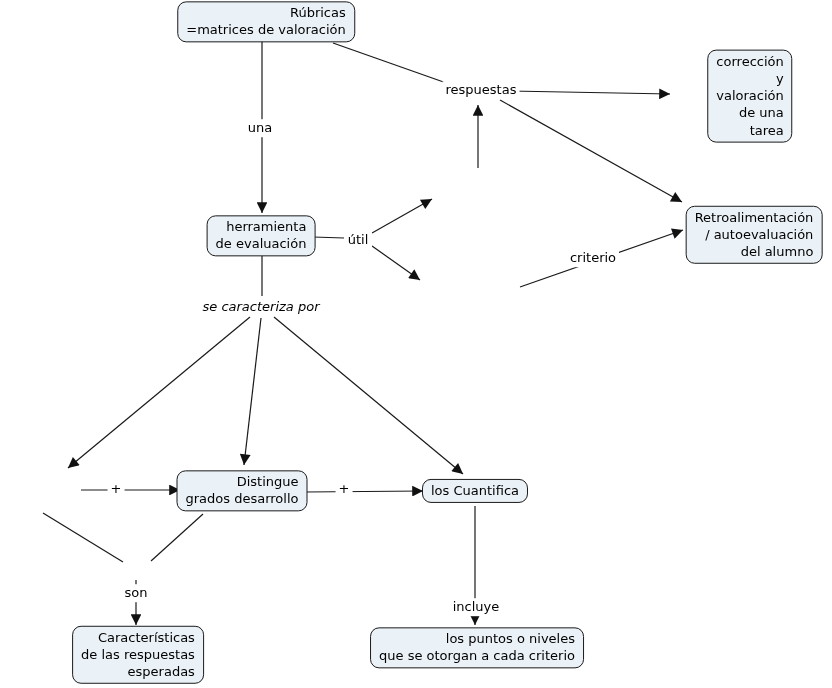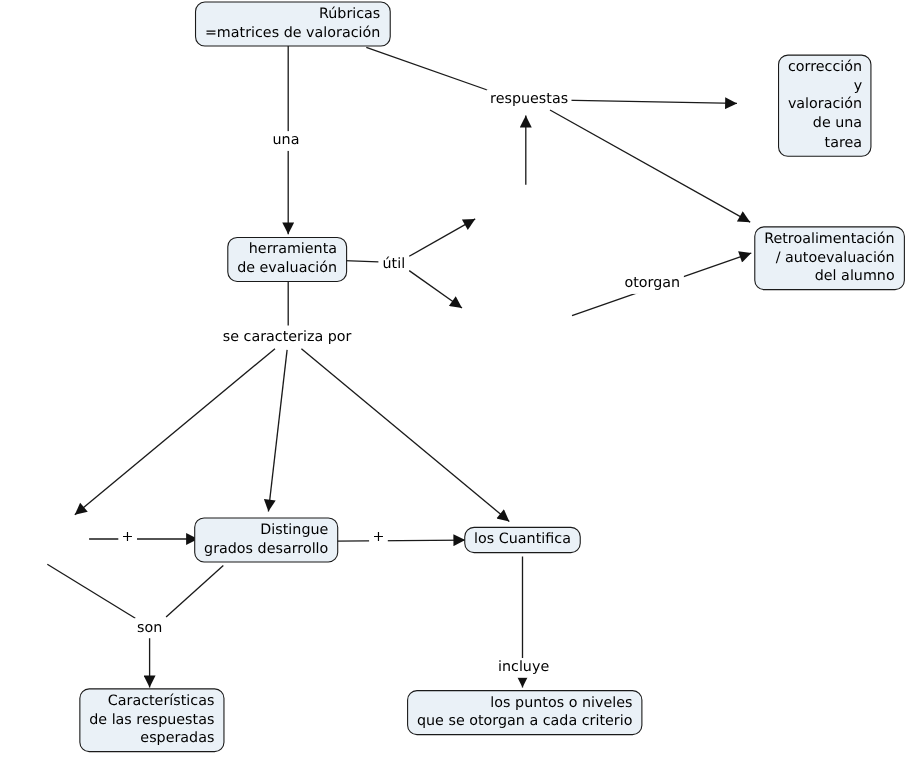--- a/index.html
+++ b/index.html
@@ -90,20 +90,20 @@
   <div class="node" style="left:475px;top:491px;">los Cuantifica</div>
   <div class="node" style="left:138px;top:655px;">Características
 de las respuestas
 esperadas</div>
   <div class="node" style="left:477px;top:648px;">los puntos o niveles
 que se otorgan a cada criterio</div>
 
   <div class="edge-label" style="left:260px;top:128px;">una</div>
   <div class="edge-label" style="left:481px;top:90px;">respuestas</div>
   <div class="edge-label" style="left:358px;top:240px;">útil</div>
-  <div class="edge-label" style="left:593px;top:258px;">otorgan</div>
-  <div class="edge-label" style="left:261px;top:307px;">se caracteriza por</div>
+  <div class="edge-label" style="left:593px;top:258px;">criterio</div>
+  <div class="edge-label" style="left:261px;top:307px;font-style:italic;">se caracteriza por</div>
   <div class="edge-label" style="left:116px;top:489px;">+</div>
   <div class="edge-label" style="left:344px;top:489px;">+</div>
-  <div class="edge-label" style="left:136px;top:571px;">son</div>
+  <div class="edge-label" style="left:136px;top:593px;">son</div>
   <div class="edge-label" style="left:476px;top:568px;margin-top:39px;">incluye</div>
 
 </div>
 
 </body></html>

